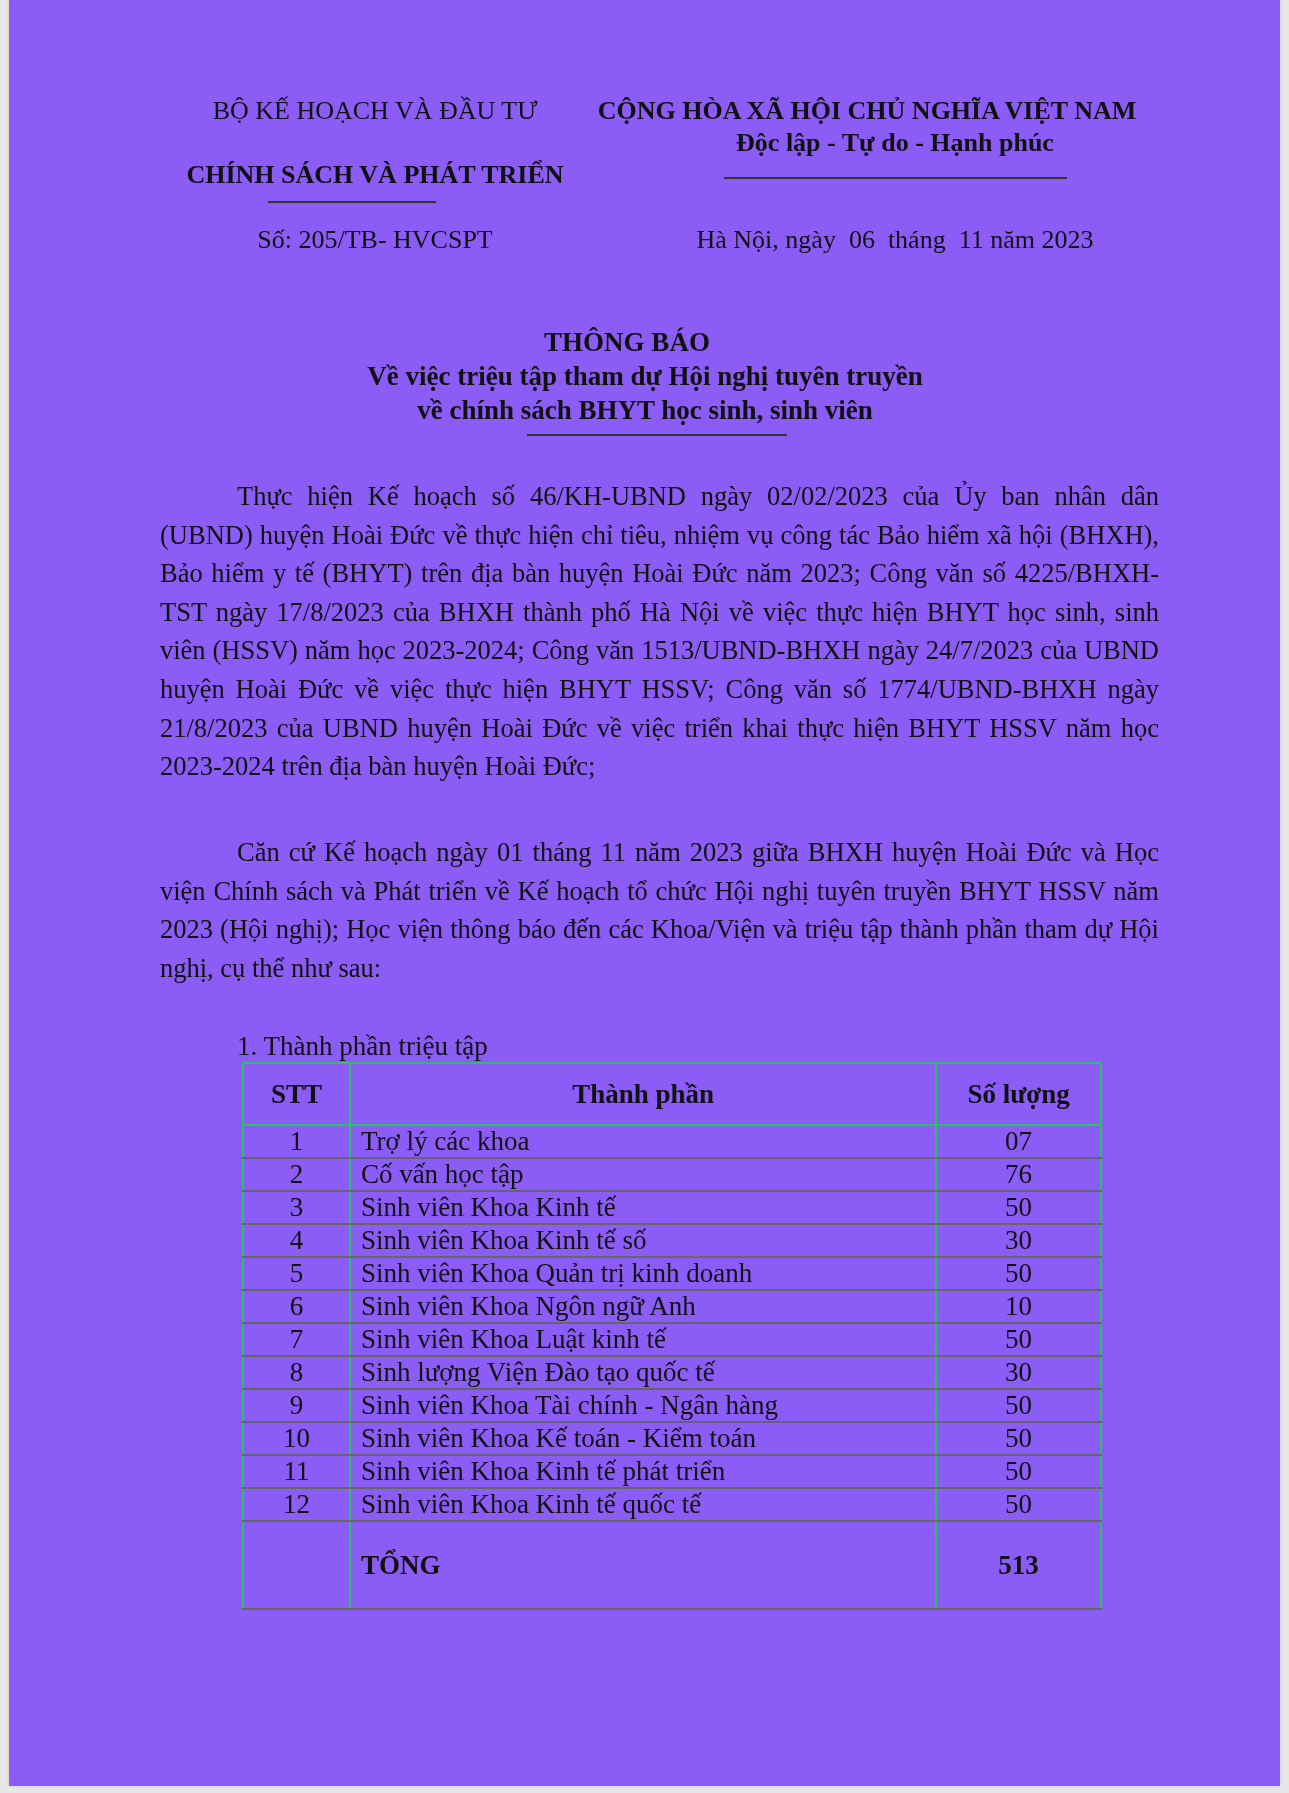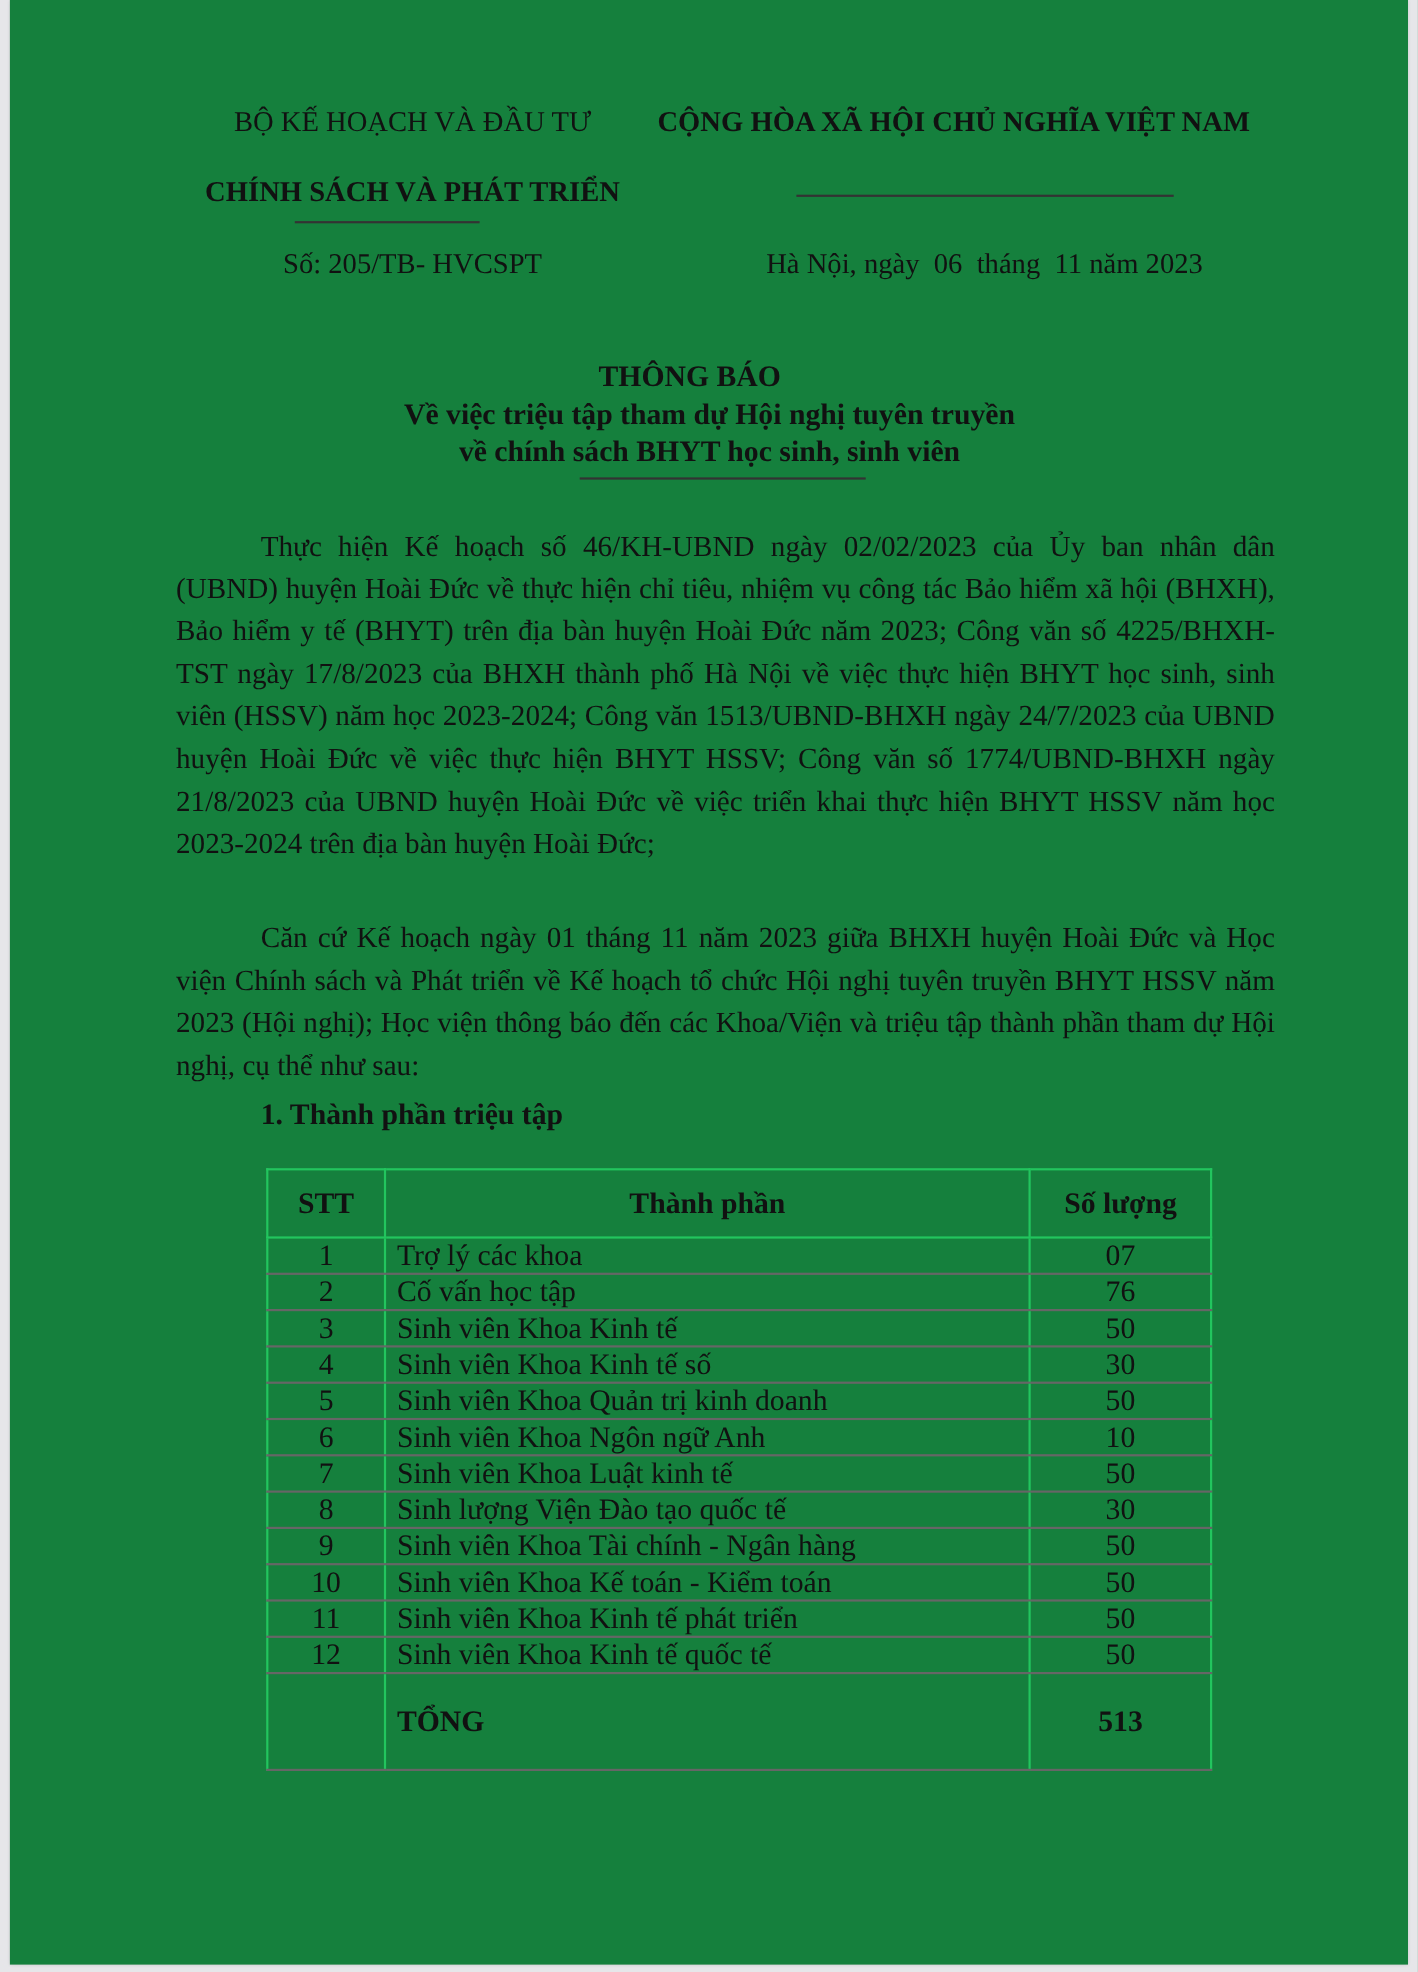--- a/index.html
+++ b/index.html
@@ -1,47 +1,48 @@
 <!DOCTYPE html>
 <html><head>
 <meta charset="utf-8">
 <style>
   html, body { margin:0; padding:0; }
   body { width:1289px; height:1793px; background:#e6e6e9; position:relative; overflow:hidden;
          font-family:"Liberation Serif","DejaVu Serif",serif; color:#111; }
-  .page { position:absolute; left:9px; top:0; width:1271px; height:1786px; background:#15803d;
+  .page { position:absolute; left:9px; top:0; width:1271px; height:1786px; background:#8b5cf6;
           box-shadow: 0 0 3px rgba(0,0,0,0.12); }
   .abs { position:absolute; white-space:nowrap; }
   .hdr { font-size:26px; line-height:32px; text-align:center; }
   .b { font-weight:bold; }
   .i { }
   .rule { position:absolute; height:2px; background:#333; }
   .para { position:absolute; left:151px; width:999px; font-size:26.5px; line-height:38.6px;
           text-align:justify; text-indent:77px; }
-  .heading1 { position:absolute; left:228px; font-size:27px; font-weight:bold; }
+  .heading1 { position:absolute; left:228px; font-size:27px; font-weight:normal;margin-top:33px; }
   table.tbl { position:absolute; left:233px; top:1062px; width:860px; border-collapse:collapse;
               font-size:27px; }
   table.tbl td, table.tbl th { border:2px solid #22c55e; padding:0 10px; line-height:32px; }
   table.tbl th { height:60px; font-weight:bold; text-align:center; }
   table.tbl td { height:31px; line-height:31px; border-top:2px solid #666; border-bottom:2px solid #666; }
   table.tbl td.c { text-align:center; }
   table.tbl tr.total td { height:86px; font-weight:bold; }
   col.c1 { width:107px; } col.c2 { width:588px; } col.c3 { width:165px; }
 </style>
 </head>
 <body>
 
 <div class="page">
 
   <div class="abs hdr" style="left:166px; top:95px; width:400px;">BỘ KẾ HOẠCH VÀ ĐẦU TƯ</div>
   <div class="abs hdr b" style="left:146px; top:159px; width:440px;">CHÍNH SÁCH VÀ PHÁT TRIỂN</div>
   <div class="rule" style="left:259px; top:201px; width:168px;"></div>
   <div class="abs hdr" style="left:166px; top:224px; width:400px;">Số: 205/TB- HVCSPT</div>
 
   <div class="abs hdr b" style="left:568px; top:95px; width:580px;">CỘNG HÒA XÃ HỘI CHỦ NGHĨA VIỆT NAM</div>
+  <div class="abs hdr b" style="left:596px; top:127px; width:580px;">Độc lập - Tự do - Hạnh phúc</div>
   <div class="rule" style="left:715px; top:177px; width:343px;"></div>
   <div class="abs hdr i" style="left:596px; top:224px; width:580px; white-space:pre;">Hà Nội, ngày  06  tháng  11 năm 2023</div>
 
   <div class="abs hdr b" style="left:128px; top:326px; width:980px; font-size:27px;">THÔNG BÁO</div>
   <div class="abs hdr b" style="left:146px; top:360px; width:980px; font-size:27px;">Về việc triệu tập tham dự Hội nghị tuyên truyền</div>
   <div class="abs hdr b" style="left:146px; top:394px; width:980px; font-size:27px;">về chính sách BHYT học sinh, sinh viên</div>
   <div class="rule" style="left:518px; top:434px; width:260px;"></div>
 
   <div class="para" style="top:477px;">Thực hiện Kế hoạch số 46/KH-UBND ngày 02/02/2023 của Ủy ban nhân dân (UBND) huyện Hoài Đức về thực hiện chỉ tiêu, nhiệm vụ công tác Bảo hiểm xã hội (BHXH), Bảo hiểm y tế (BHYT) trên địa bàn huyện Hoài Đức năm 2023; Công văn số 4225/BHXH-TST ngày 17/8/2023 của BHXH thành phố Hà Nội về việc thực hiện BHYT học sinh, sinh viên (HSSV) năm học 2023-2024; Công văn 1513/UBND-BHXH ngày 24/7/2023 của UBND huyện Hoài Đức về việc thực hiện BHYT HSSV; Công văn số 1774/UBND-BHXH ngày 21/8/2023 của UBND huyện Hoài Đức về việc triển khai thực hiện BHYT HSSV năm học 2023-2024 trên địa bàn huyện Hoài Đức;</div>
   <div class="para" style="top:833px;">Căn cứ Kế hoạch ngày 01 tháng 11 năm 2023 giữa BHXH huyện Hoài Đức và Học viện Chính sách và Phát triển về Kế hoạch tổ chức Hội nghị tuyên truyền BHYT HSSV năm 2023 (Hội nghị); Học viện thông báo đến các Khoa/Viện và triệu tập thành phần tham dự Hội nghị, cụ thể như sau:</div>

